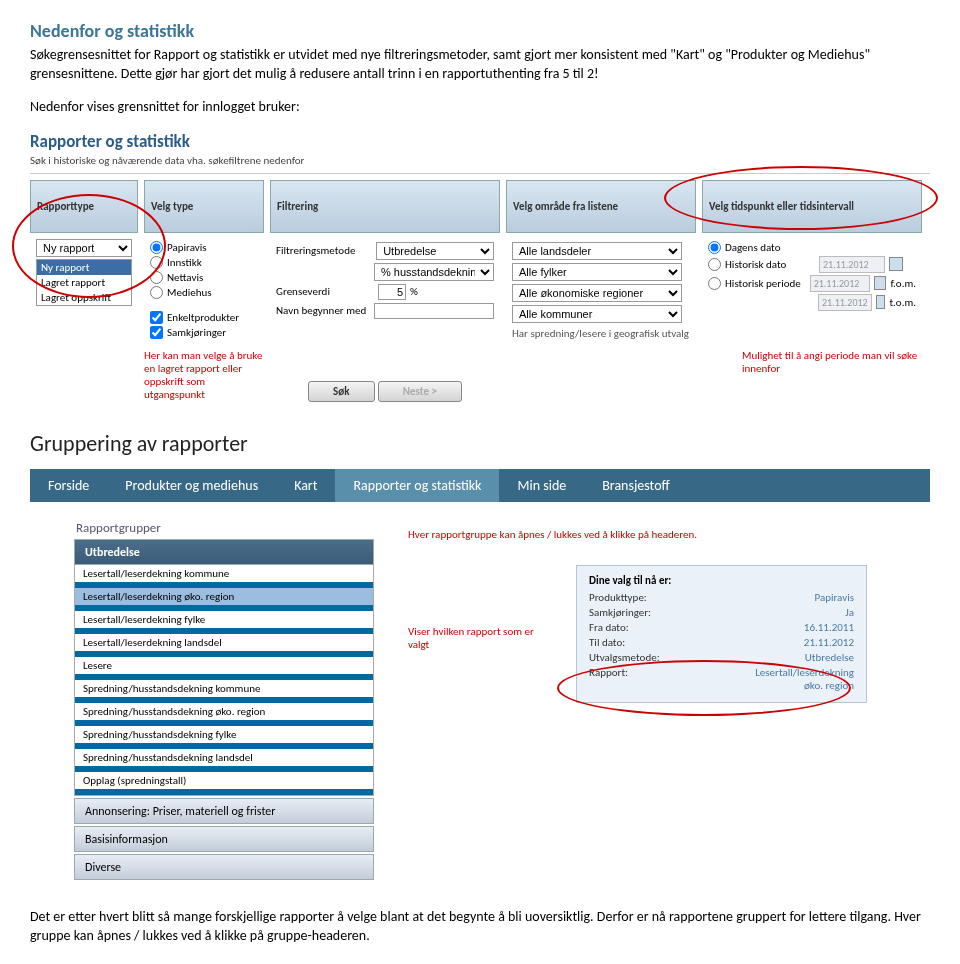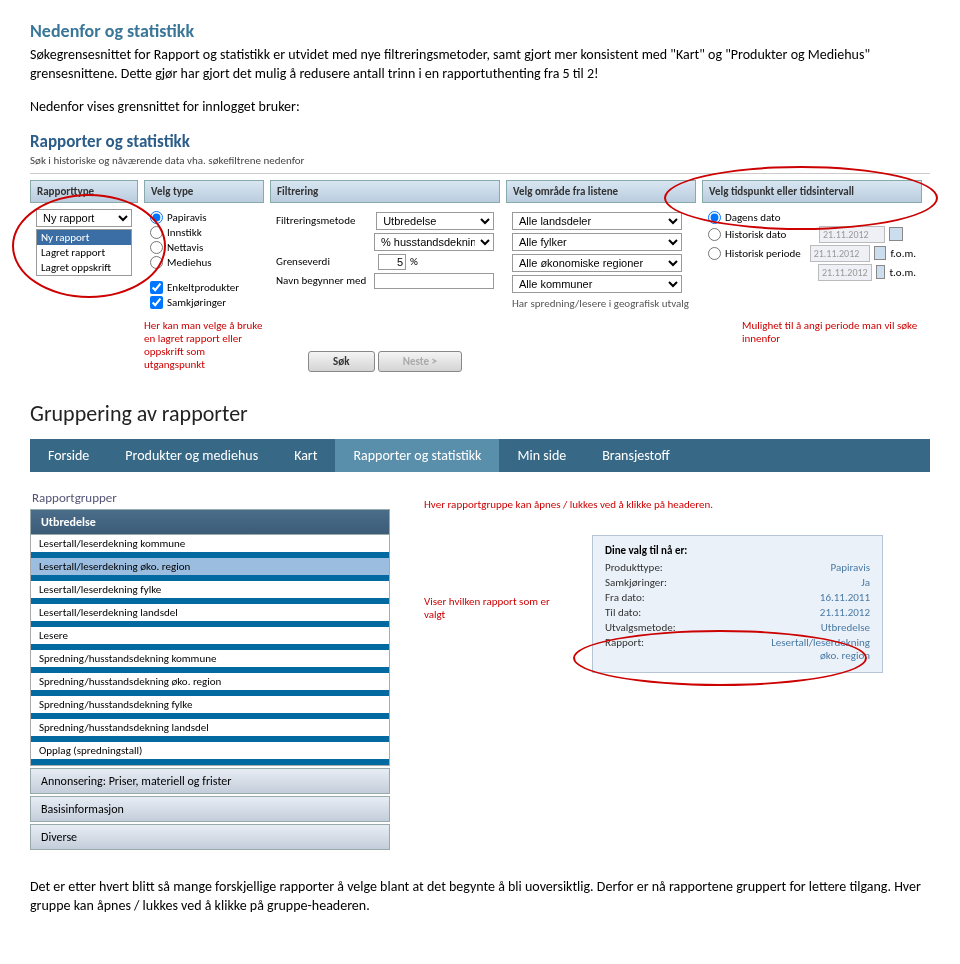--- a/index.html
+++ b/index.html
@@ -44,21 +44,21 @@
     position: relative;
   }
   .filter-col {
     background: #fff;
   }
   .col-header {
     background: linear-gradient(#d9e6f2, #b9ccde);
     border: 1px solid #8aa;
     font-size: 11px;
     font-weight: bold;
-    padding: 4px 6px;
+    padding: 19px 6px;
     color: #333;
   }
   .col-body {
     padding: 6px;
     font-size: 11px;
   }
   select, input[type=text] {
     font-size: 11px;
     padding: 1px 2px;
     border: 1px solid #999;
@@ -124,21 +124,21 @@
     display: flex;
     font-size: 14px;
   }
   .navbar .nav-item {
     padding: 8px 18px;
   }
   .navbar .nav-item.active {
     background: #5a8fab;
   }
   .lower-wrap { display: flex; gap: 34px; margin-top: 8px; }
-  .groups-panel { width: 360px; }
+  .groups-panel { width: 300px; margin-left: 44px; }
   .groups-title {
     color: #557;
     font-size: 13px;
     margin: 10px 0 4px 2px;
   }
   .group-header {
     background: linear-gradient(#e8edf4,#c3cdda);
     border: 1px solid #9aa;
     padding: 5px 10px;
     font-size: 12px;

